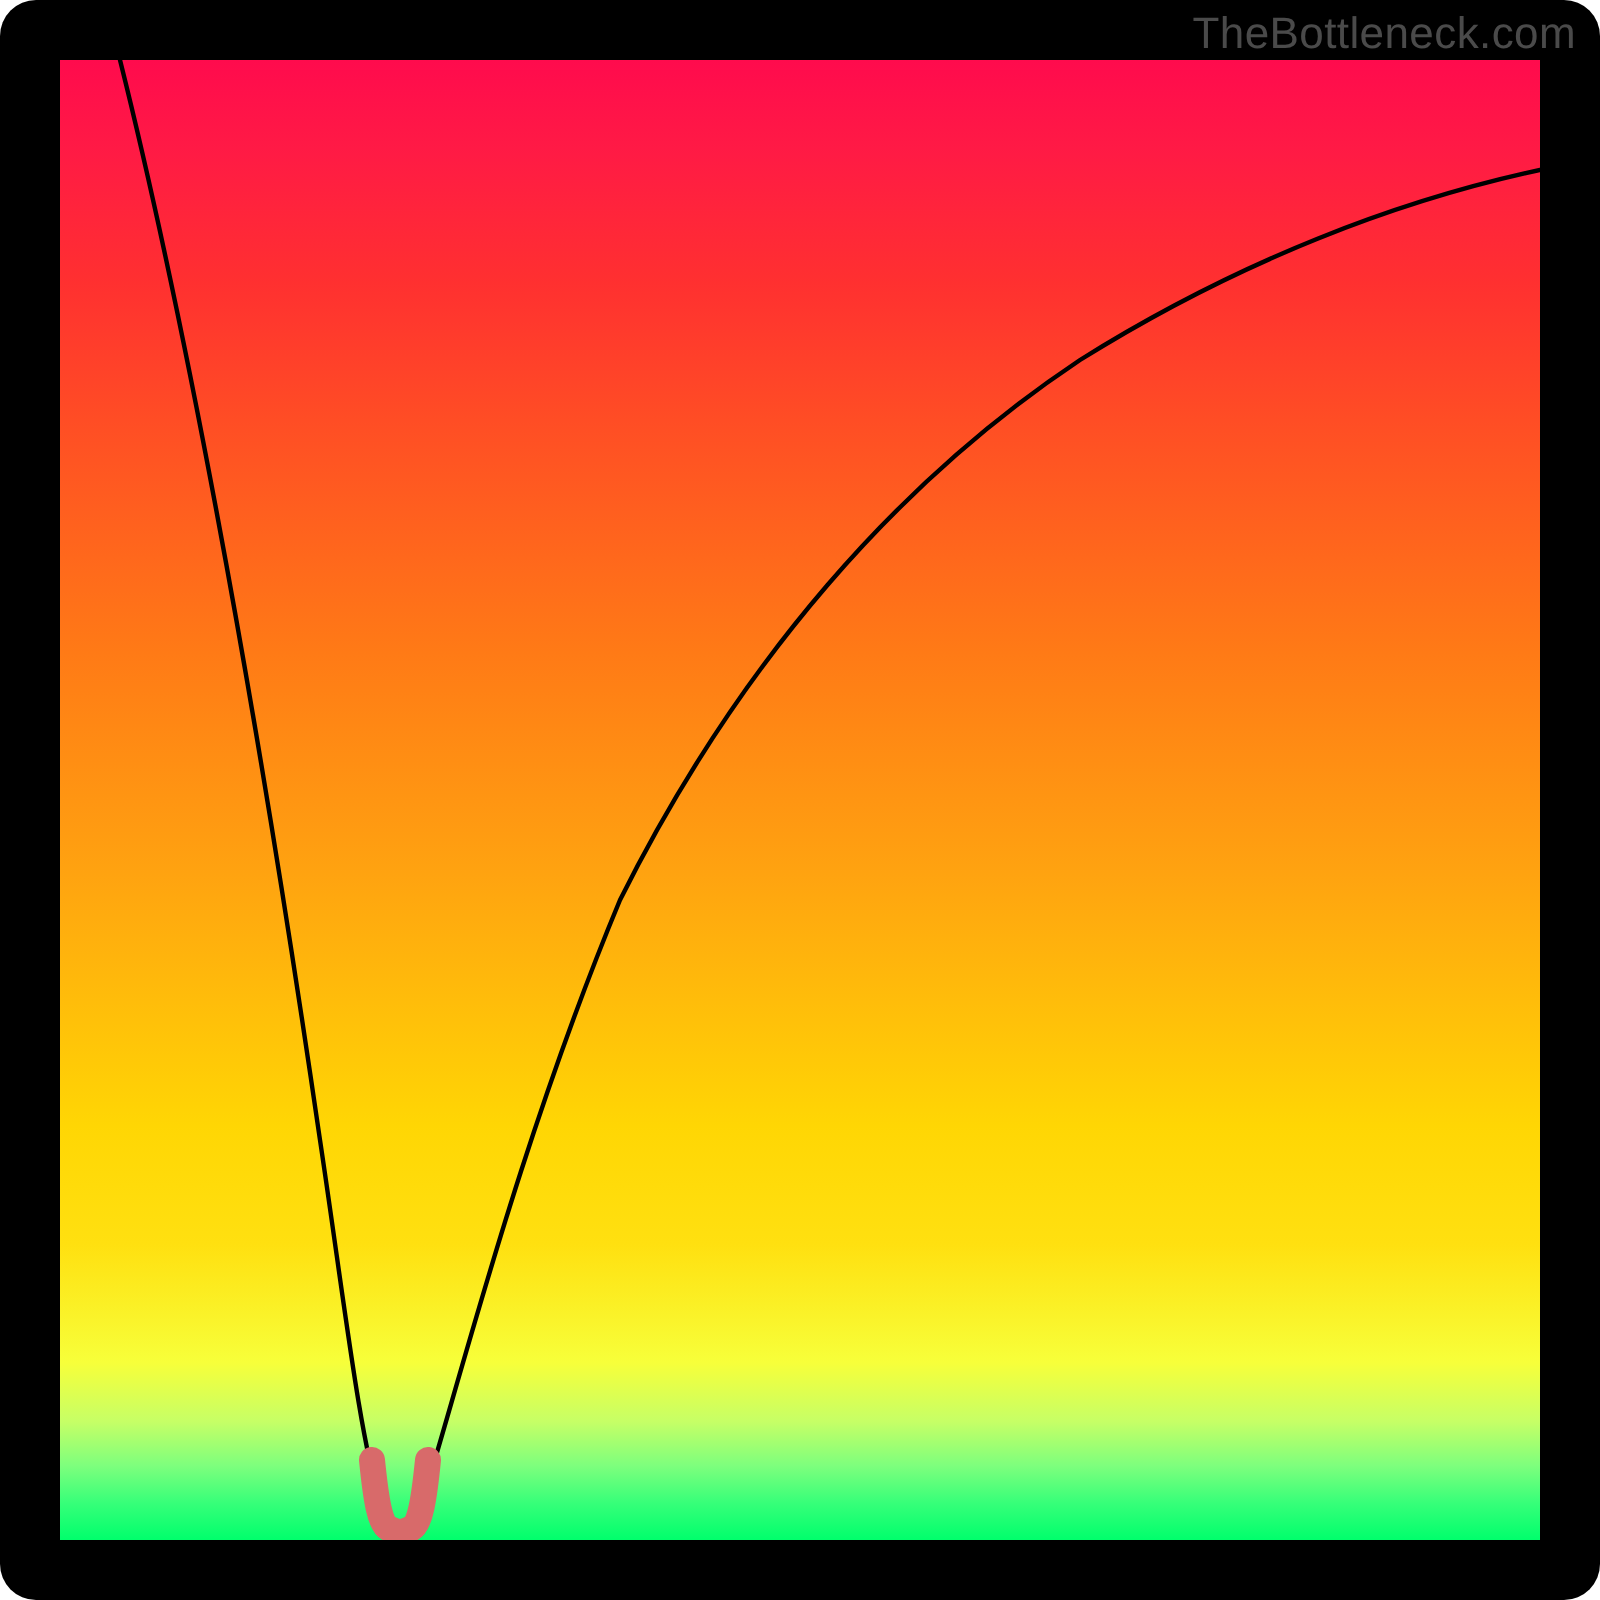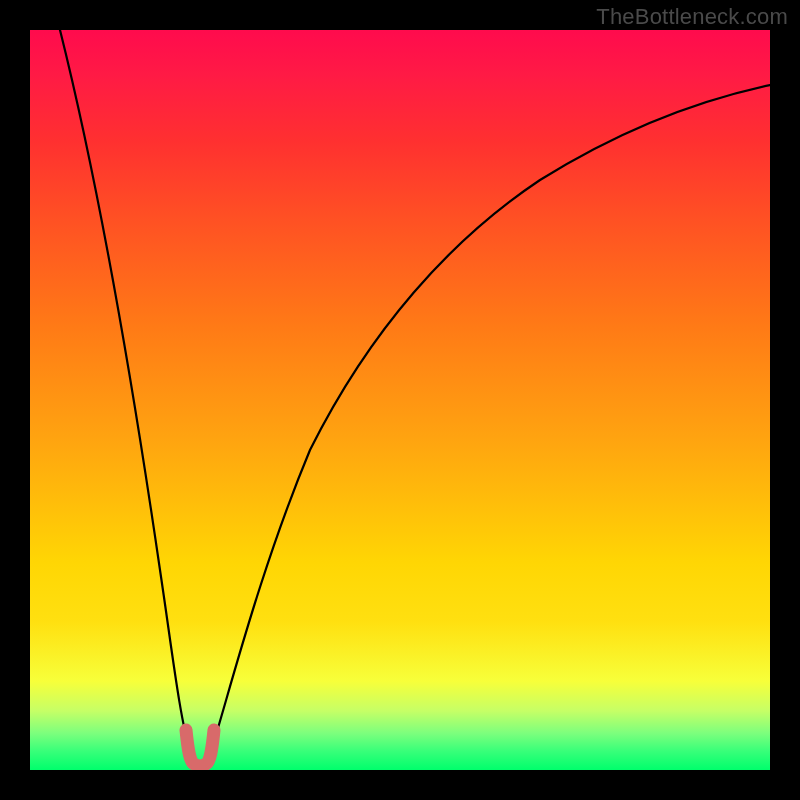--- a/index.html
+++ b/index.html
@@ -2,20 +2,21 @@
 <html><head>
 <meta charset="utf-8">
 <style>
   * { margin: 0; padding: 0; box-sizing: border-box; }
   html, body { width: 800px; height: 800px; overflow: hidden; }
   .frame {
     width: 800px;
     height: 800px;
     background: #000;
     position: relative;
+    border-radius: 18px;
   }
   .watermark {
     position: absolute;
     top: 4px;
     right: 12px;
     color: #4a4a4a;
     font-family: Arial, Helvetica, sans-serif;
     font-size: 22px;
     letter-spacing: 0.2px;
     z-index: 10;

